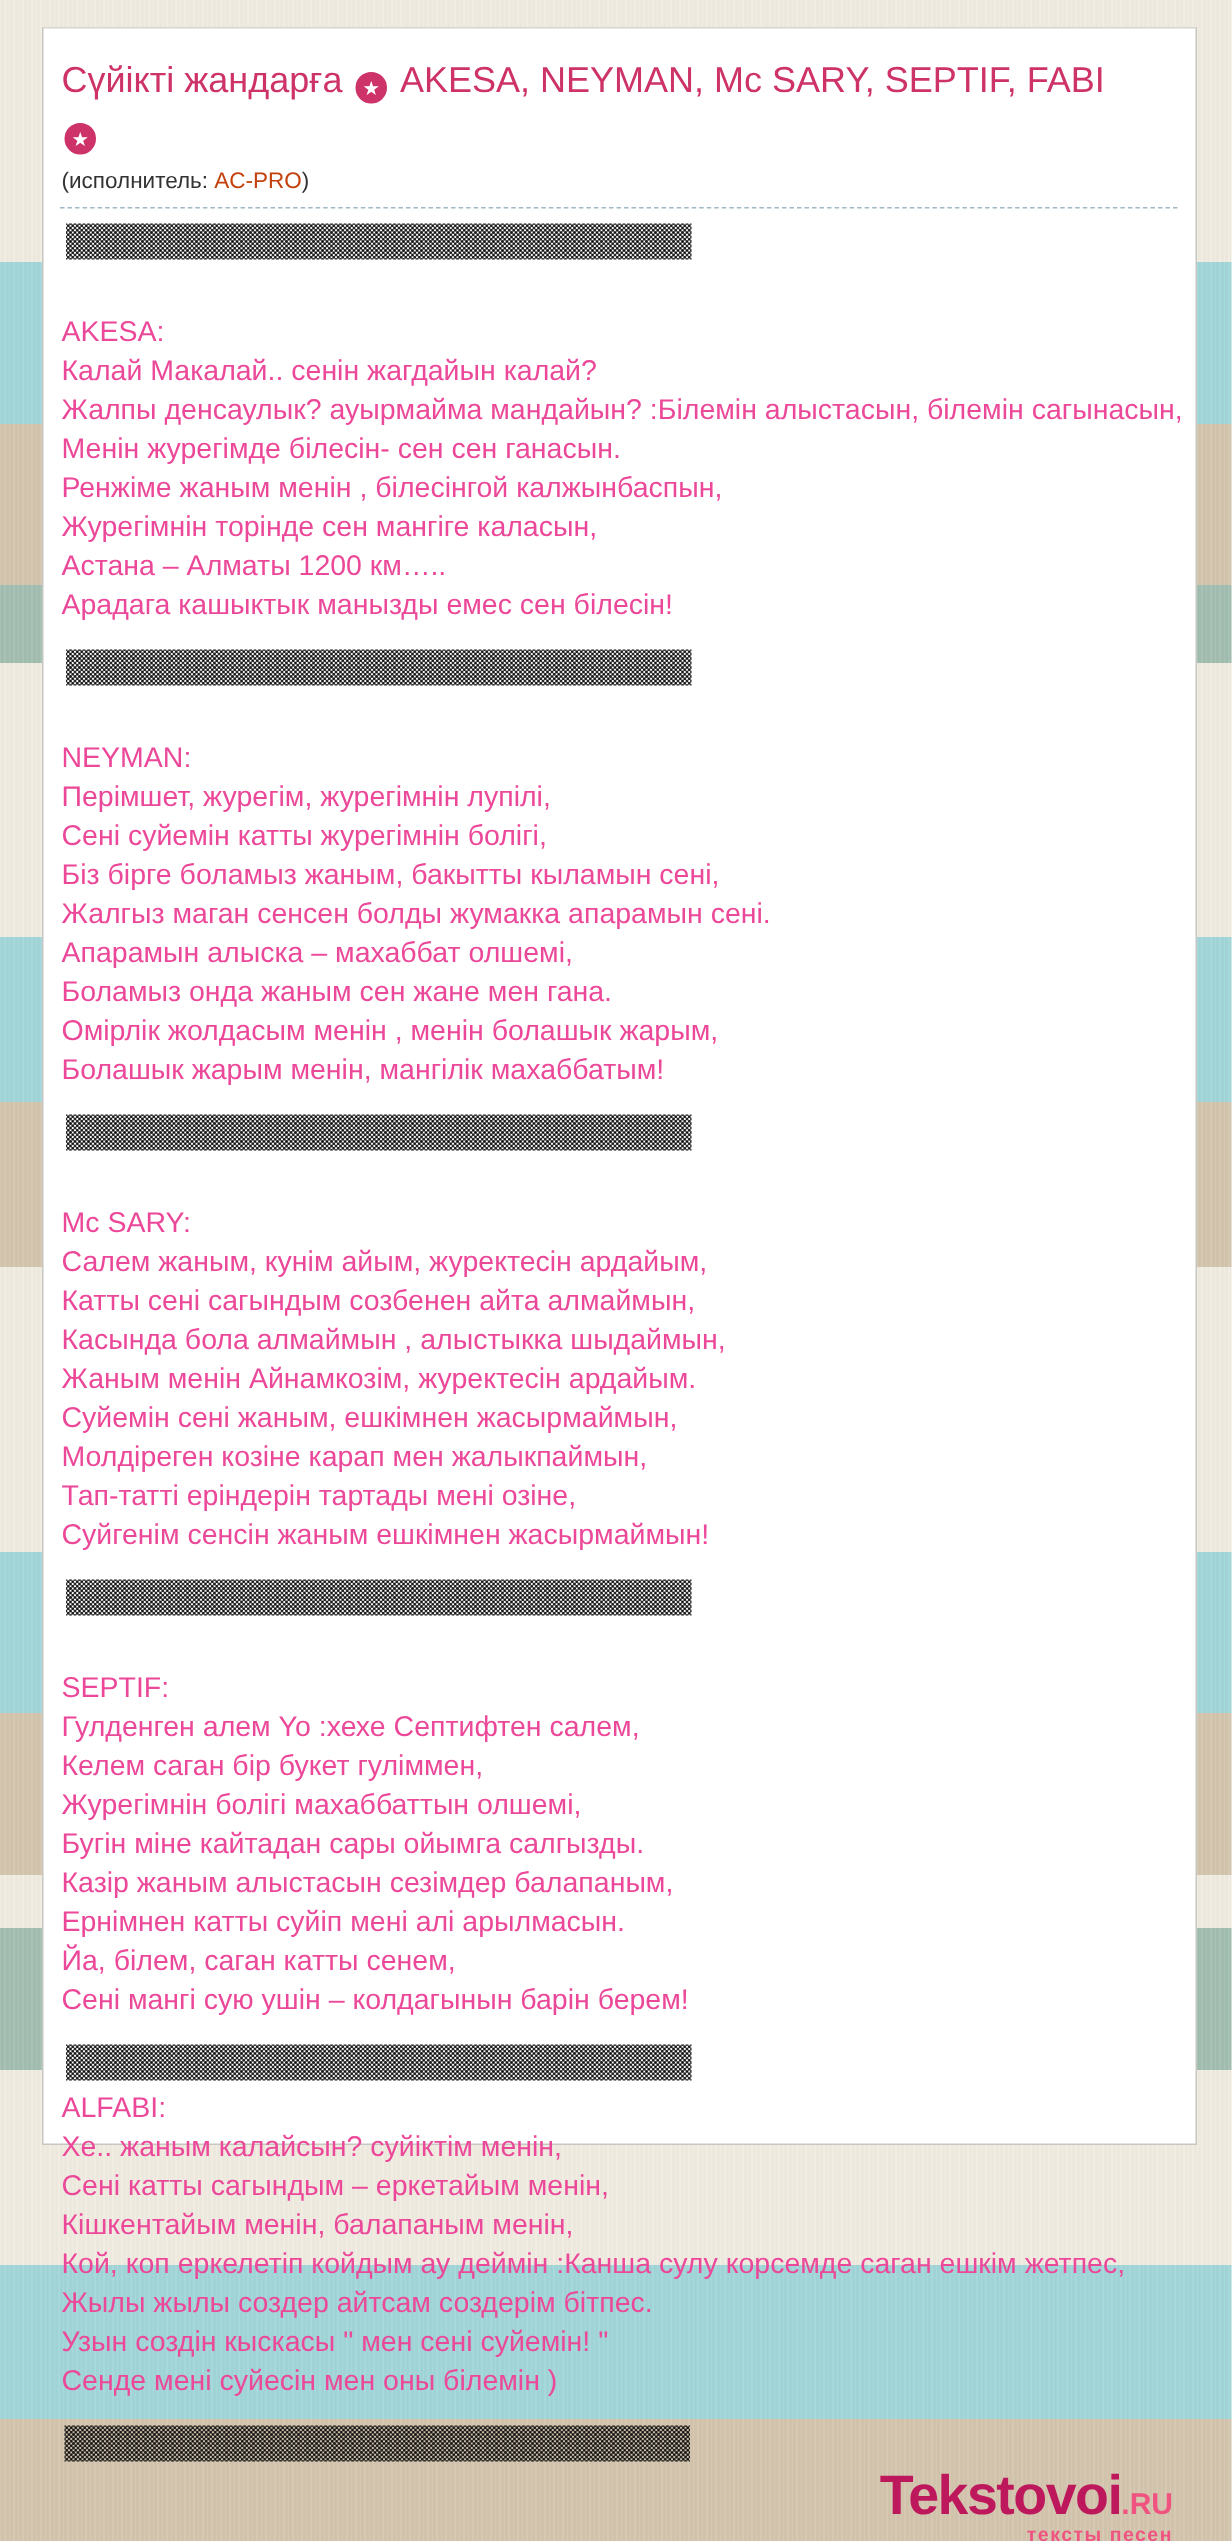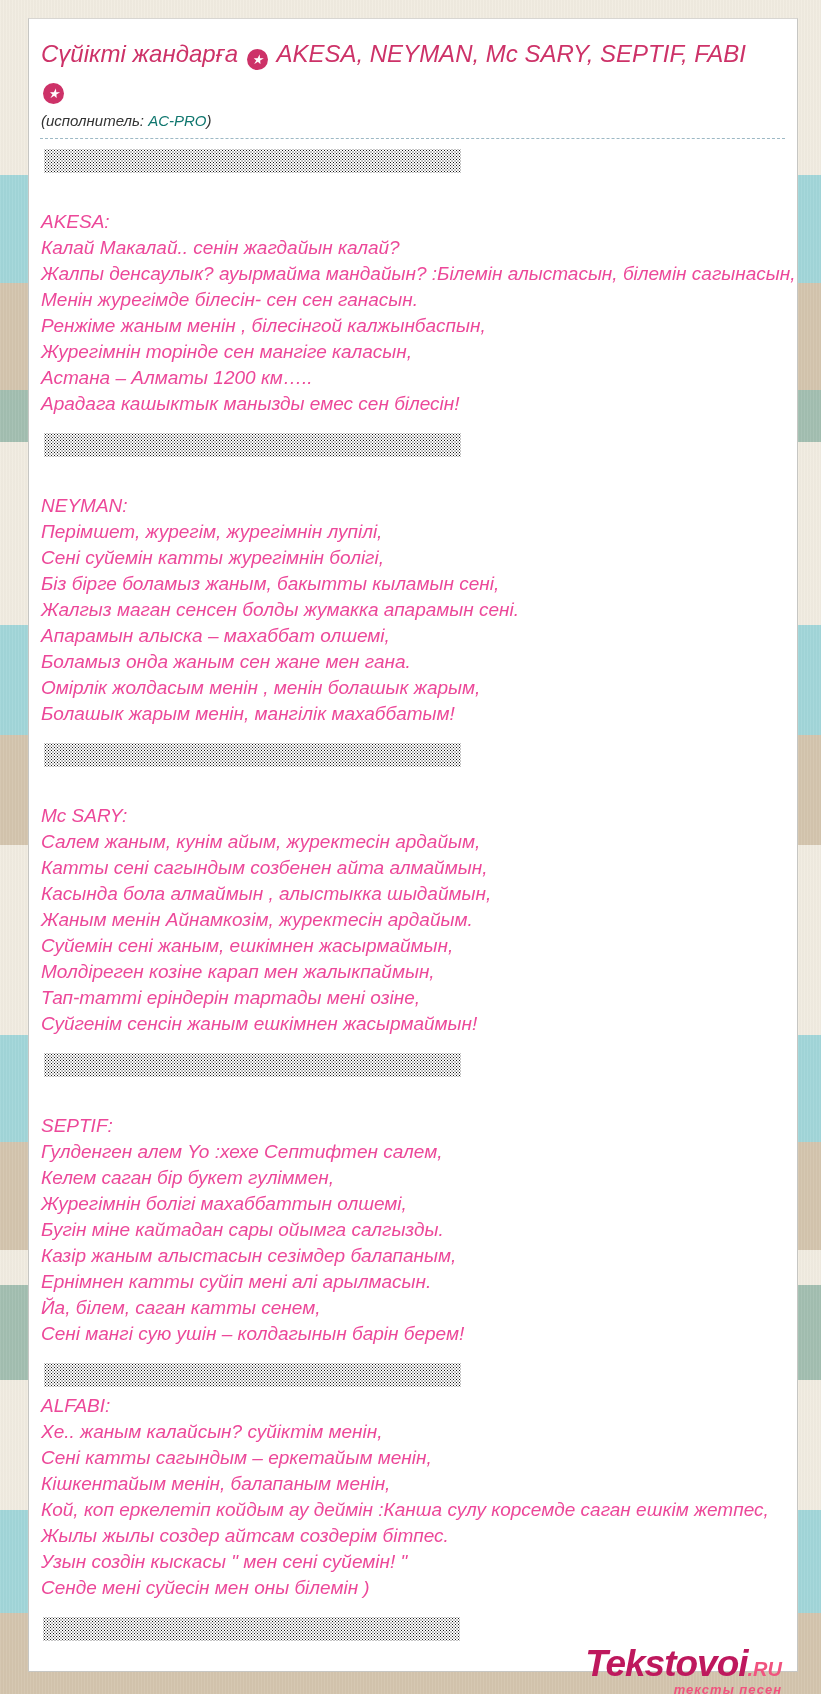--- a/index.html
+++ b/index.html
@@ -29,27 +29,26 @@
         #a3bfb1 1285px,#a3bfb1 1380px,
         #f1ece1 1380px,#f1ece1 1510px,
         #a2d6d9 1510px,#a2d6d9 1613px,
         #d4c5ae 1613px,#d4c5ae 1694px);
   }
   .page-box {
     position: absolute;
     left: 28px;
     top: 18px;
     width: 770px;
-    height: 1654px;
+    height: 1412px;
     box-sizing: border-box;
     background: #ffffff;
     border: 1px solid #c6c6c3;
     border-top-color: #d8d6d2;
     padding: 14px 12px 0 11px;
-    font-style: italic;
   }
   
   .title-wrap {
     border-bottom: 1px dashed #9db9c5;
     padding-bottom: 9px;
     margin-bottom: 10px;
   }
   .page-title {
     margin: 4px 0 0 1px;
     font-size: 24px;
@@ -70,21 +69,21 @@
     line-height: 1;
     vertical-align: -2px;
     margin: 0 2px;
   }
   .artist-line {
     margin: 7px 0 0 1px;
     font-size: 15px;
     color: #333333;
   }
   .artist-link {
-    color: #0f766e;
+    color: #c2410c;
     text-decoration: none;
     cursor: pointer;
   }
   
   .lyrics-flow { margin-left: 1px; }
   .adband {
     width: 417px;
     height: 24px;
     margin: 0 0 0 3px;
     background-image:

